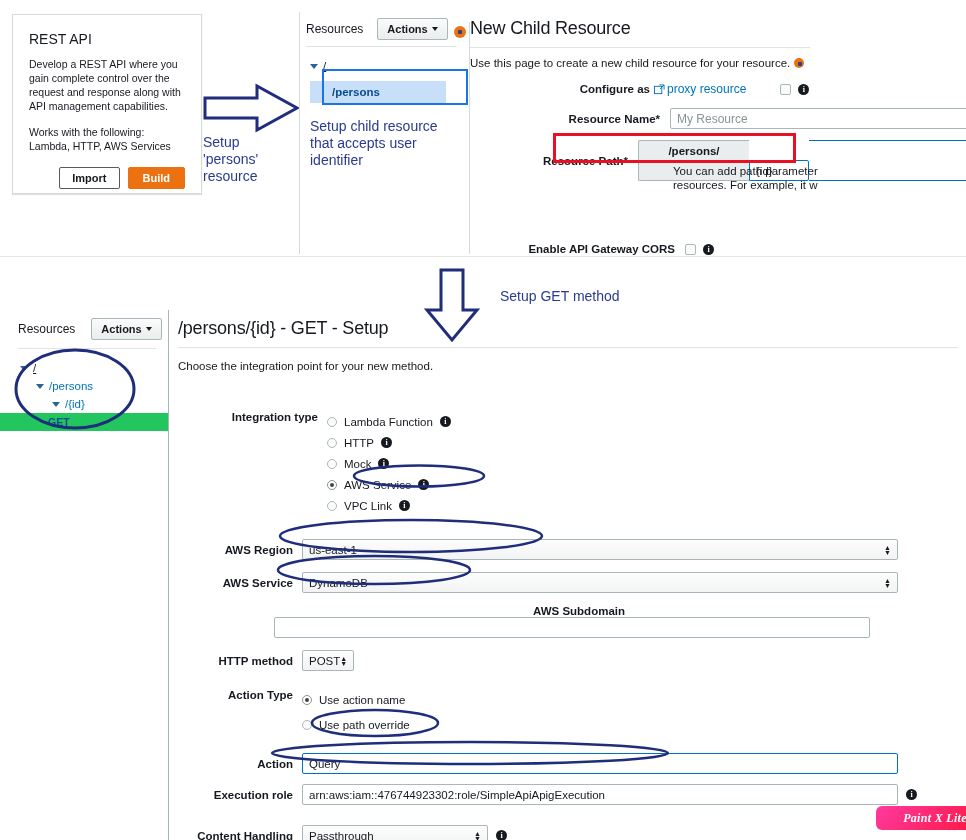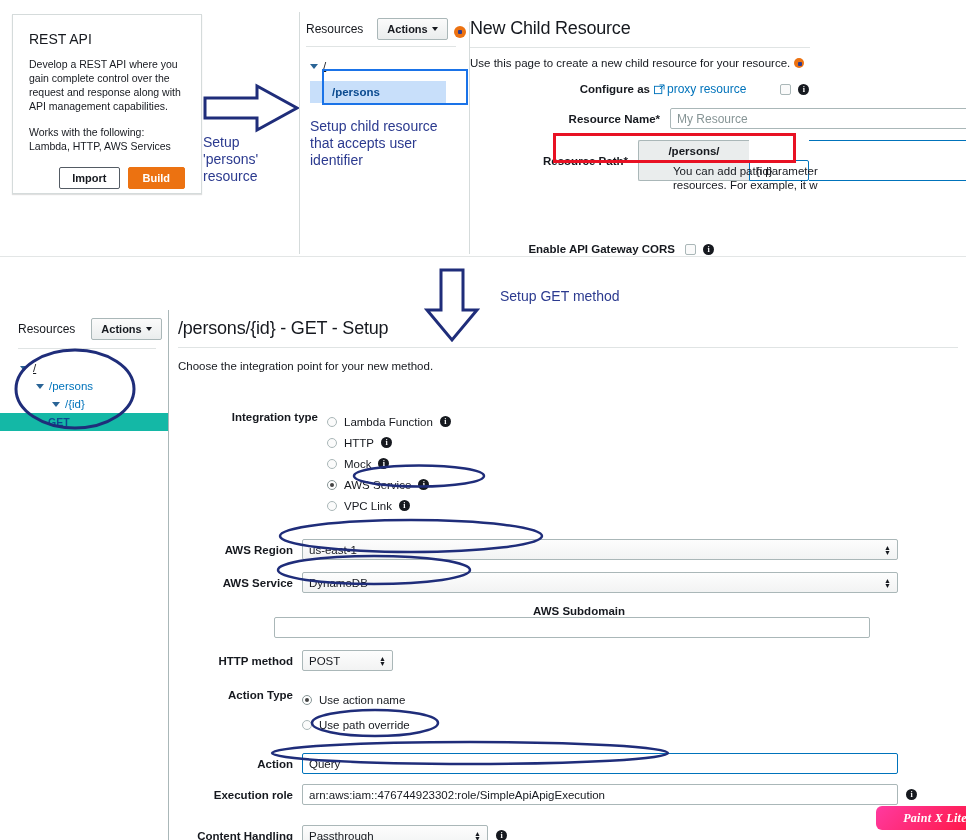--- a/index.html
+++ b/index.html
@@ -107,21 +107,21 @@
   }
 
   
   #mid-rule{left:0;top:256px;width:966px;height:1px;background:#e3e6e6;}
 
   
   #bot-sidebar{left:0;top:310px;width:168px;height:530px;background:#fff;}
   #bot-sidebar-div{left:168px;top:310px;width:1px;height:530px;background:#aab7b8;}
   #bot-res-head{display:flex;align-items:center;gap:16px;padding:8px 0 0 18px;}
   #bot-tree{margin-top:10px;}
-  #sel-get{background:#14b8a6;}
+  #sel-get{background:#22c55e;}
 
   
   #bot-main{left:178px;top:318px;width:788px;}
   .radio{
     width:10px;height:10px;border-radius:50%;border:1px solid #aab7b8;
     background:#fbfbfb;display:inline-block;box-sizing:border-box;position:relative;
   }
   .radio.on{border-color:#879596;background:#fff;}
   .radio.on::after{
     content:"";position:absolute;left:2px;top:2px;width:4px;height:4px;
@@ -362,21 +362,21 @@
     </div>
   </div>
 
   <div class="field-line" style="margin-top:12px;flex-direction:column;">
     <div class="flab2">AWS Subdomain</div>
     <input class="wide-input" style="width: 596px;" value="">
   </div>
 
   <div class="field-line" style="margin-top:12px;">
     <div class="flab2">HTTP method</div>
-    <div class="select" style="width:91px;">
+    <div class="select" style="width:52px;">
       <span>POST</span>
       <span class="spin">
           <span>▲</span>
           <span>▼</span>
         </span>
     </div>
   </div>
 
   <div style="display:flex;margin-top:18px;">
     <div class="flab2">Action Type</div>

